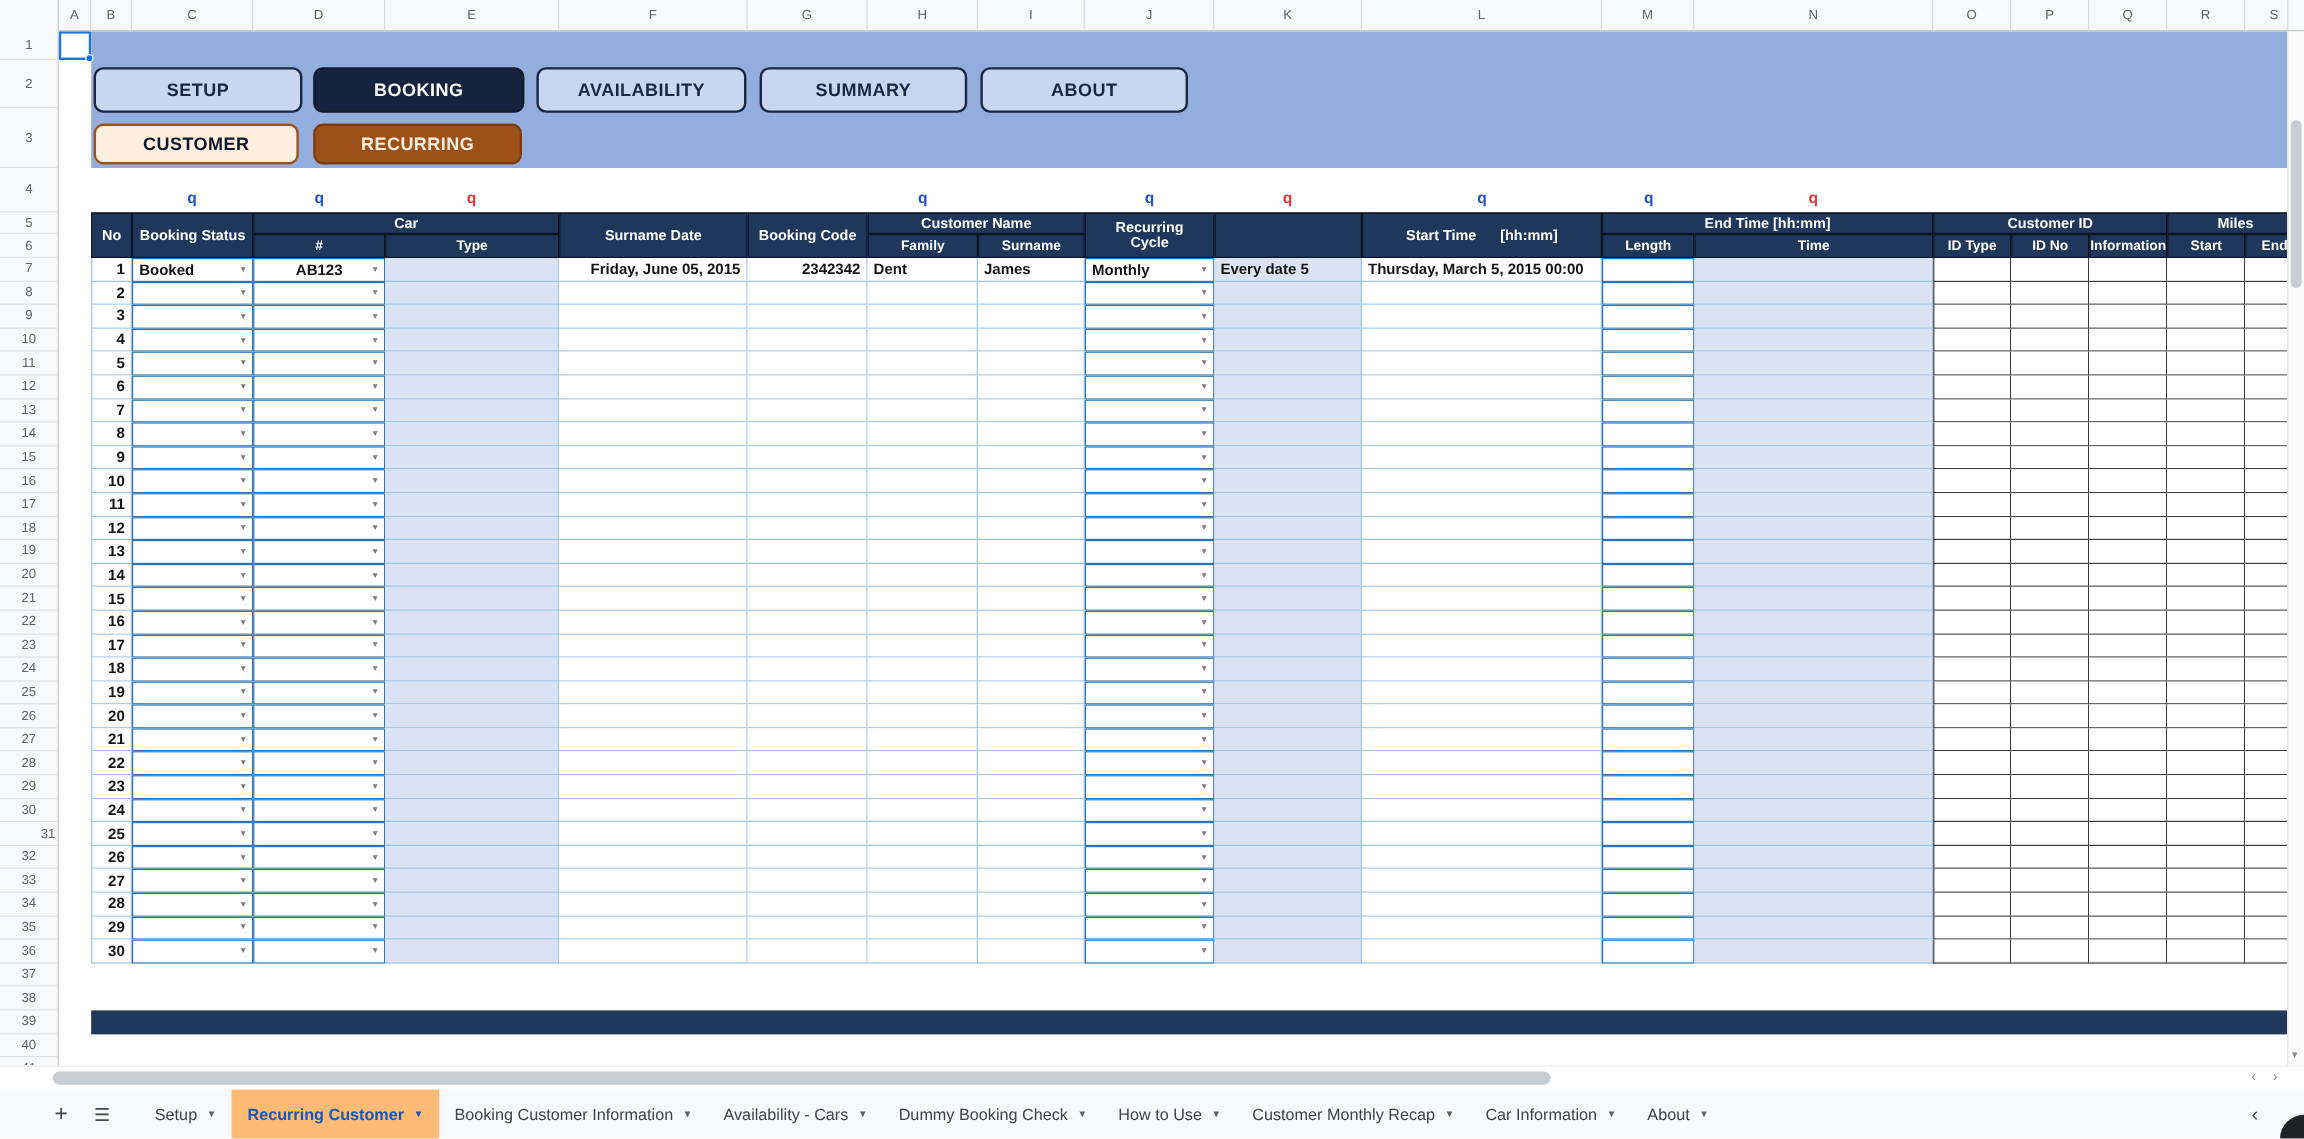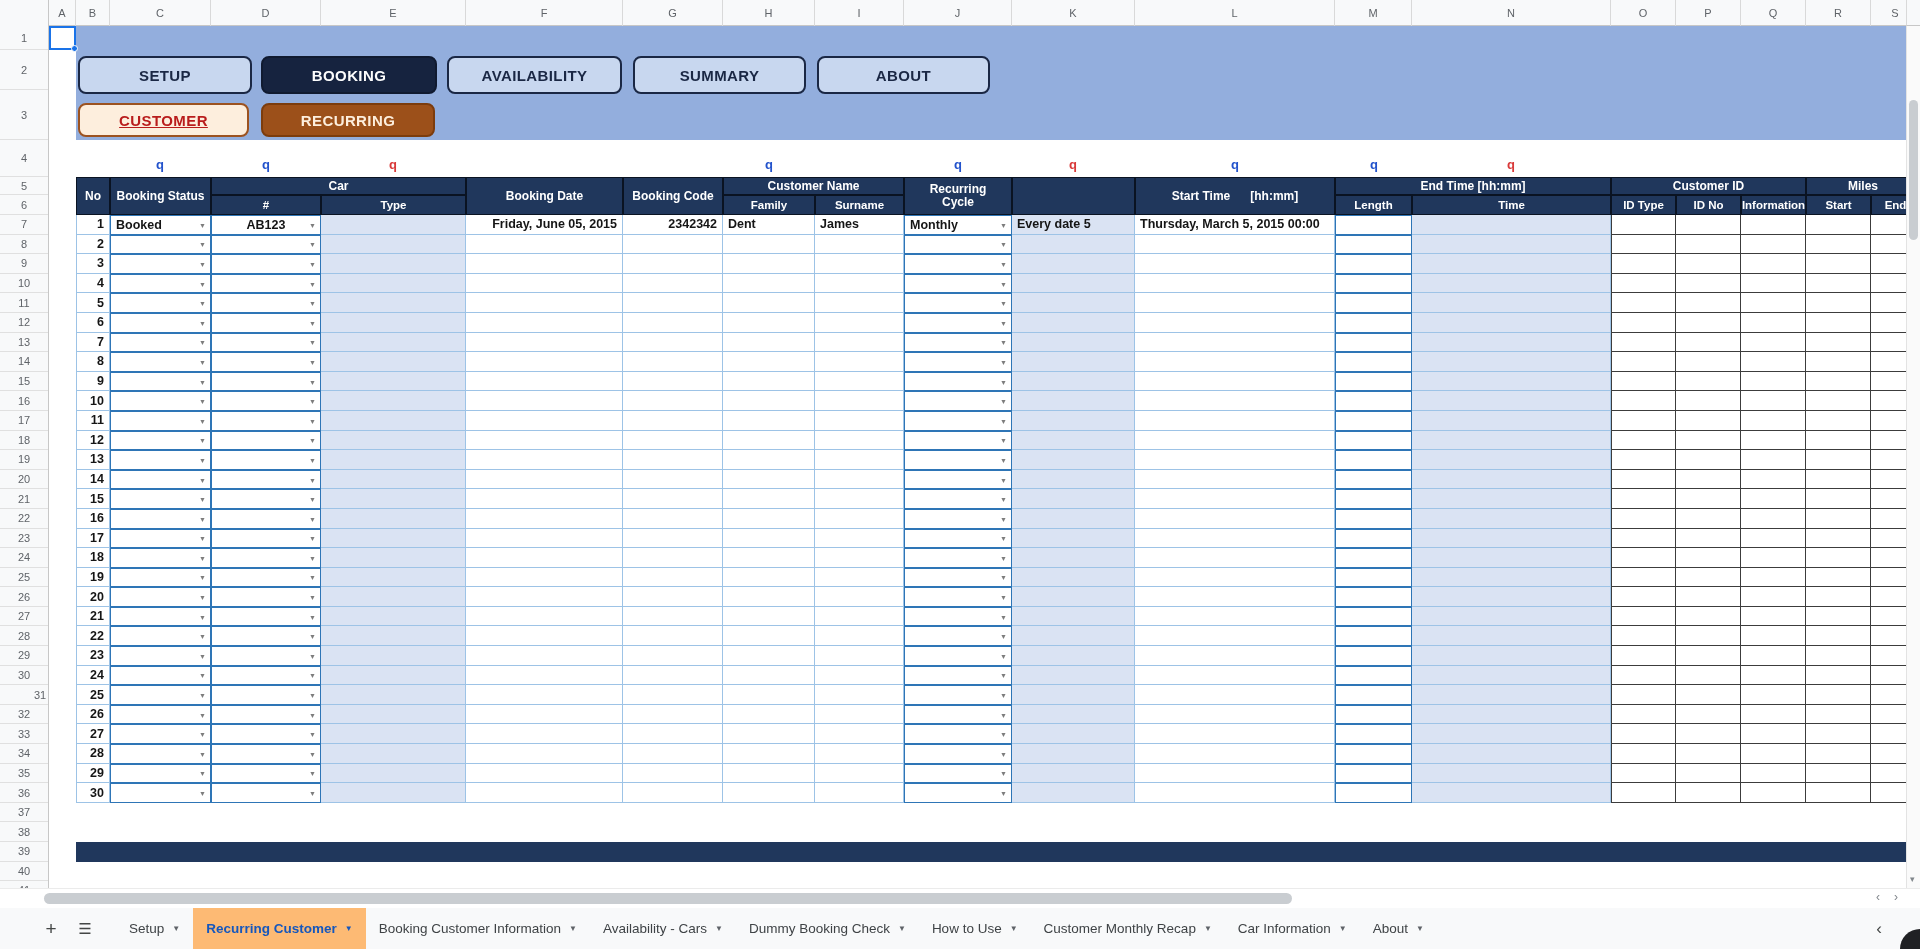--- a/index.html
+++ b/index.html
@@ -19,21 +19,21 @@
           color:#5f6368; border-bottom:1px solid #e0e0e0; overflow:hidden; }
 
   .clip { position:absolute; left:0; top:0; width:1920px; height:888px; overflow:hidden; }
 
   
   .banner { position:absolute; left:76px; top:26px; width:1830px; height:114px; background:#93aedd; }
   .btn { position:absolute; border-radius:8px; display:flex; align-items:center; justify-content:center;
          font-weight:bold; font-size:15px; letter-spacing:.4px; z-index:3; cursor:default; }
   .btn.light { background:#c8d7ef; border:2.5px solid #1a2744; color:#1a2744; }
   .btn.dark  { background:#16233f; border:2.5px solid #101a30; color:#fdfdfd; }
-  .btn.cream { background:#fdeedd; border:2.5px solid #9c5220; color:#b91c1c;text-decoration:underline; }
+  .btn.cream { background:#fdeedd; border:2.5px solid #9c5220; color:#0f172a; }
   .btn.brown { background:#9c501a; border:2.5px solid #7c3c0d; color:#fdeedd; }
 
   
   .qmark { position:absolute; top:157px; transform:translateX(-50%); font:bold 13px "Liberation Sans",sans-serif; z-index:3; }
   .qmark.blue { color:#2353cc; } .qmark.red { color:#d93a3a; }
 
   
   .tbl { position:absolute; left:76px; top:177px; display:grid; z-index:2;
          grid-template-columns:34px 101px 110px 145px 157px 100px 92px 89px 108px 123px 200px 77px 199px 65px 65px 65px 65px 49px;
          grid-template-rows:18px 20px; grid-auto-rows:19.6px; background:#fff; }
@@ -104,21 +104,21 @@
     <div class="btn light" style="left:633px;top:56px;width:173px;height:38px;">SUMMARY</div>
     <div class="btn light" style="left:817px;top:56px;width:173px;height:38px;">ABOUT</div>
 
     <div class="btn cream" style="left:78px;top:103px;width:171px;height:34px;">CUSTOMER</div>
     <div class="btn brown" style="left:261px;top:103px;width:174px;height:34px;">RECURRING</div>
 
     <div class="tbl">
       <div class="h" style="grid-row:span 2;">No</div>
       <div class="h" style="grid-row:span 2;">Booking Status</div>
       <div class="h" style="grid-column:span 2;">Car</div>
-      <div class="h" style="grid-row:span 2;">Booking Date</div>
+      <div class="h" style="grid-row:span 2;">Surname Date</div>
       <div class="h" style="grid-row:span 2;">Booking Code</div>
       <div class="h" style="grid-column:span 2;">Customer Name</div>
       <div class="h wrap" style="grid-row:span 2;white-space:normal;padding:0 14px;">Recurring Cycle</div>
       <div class="h" style="grid-row:span 2;"></div>
       <div class="h spread" style="grid-row:span 2;">
         <span>Start Time</span>
         <span>[hh:mm]</span>
       </div>
       <div class="h" style="grid-column:span 2;">End Time [hh:mm]</div>
       <div class="h" style="grid-column:span 3;">Customer ID</div>

